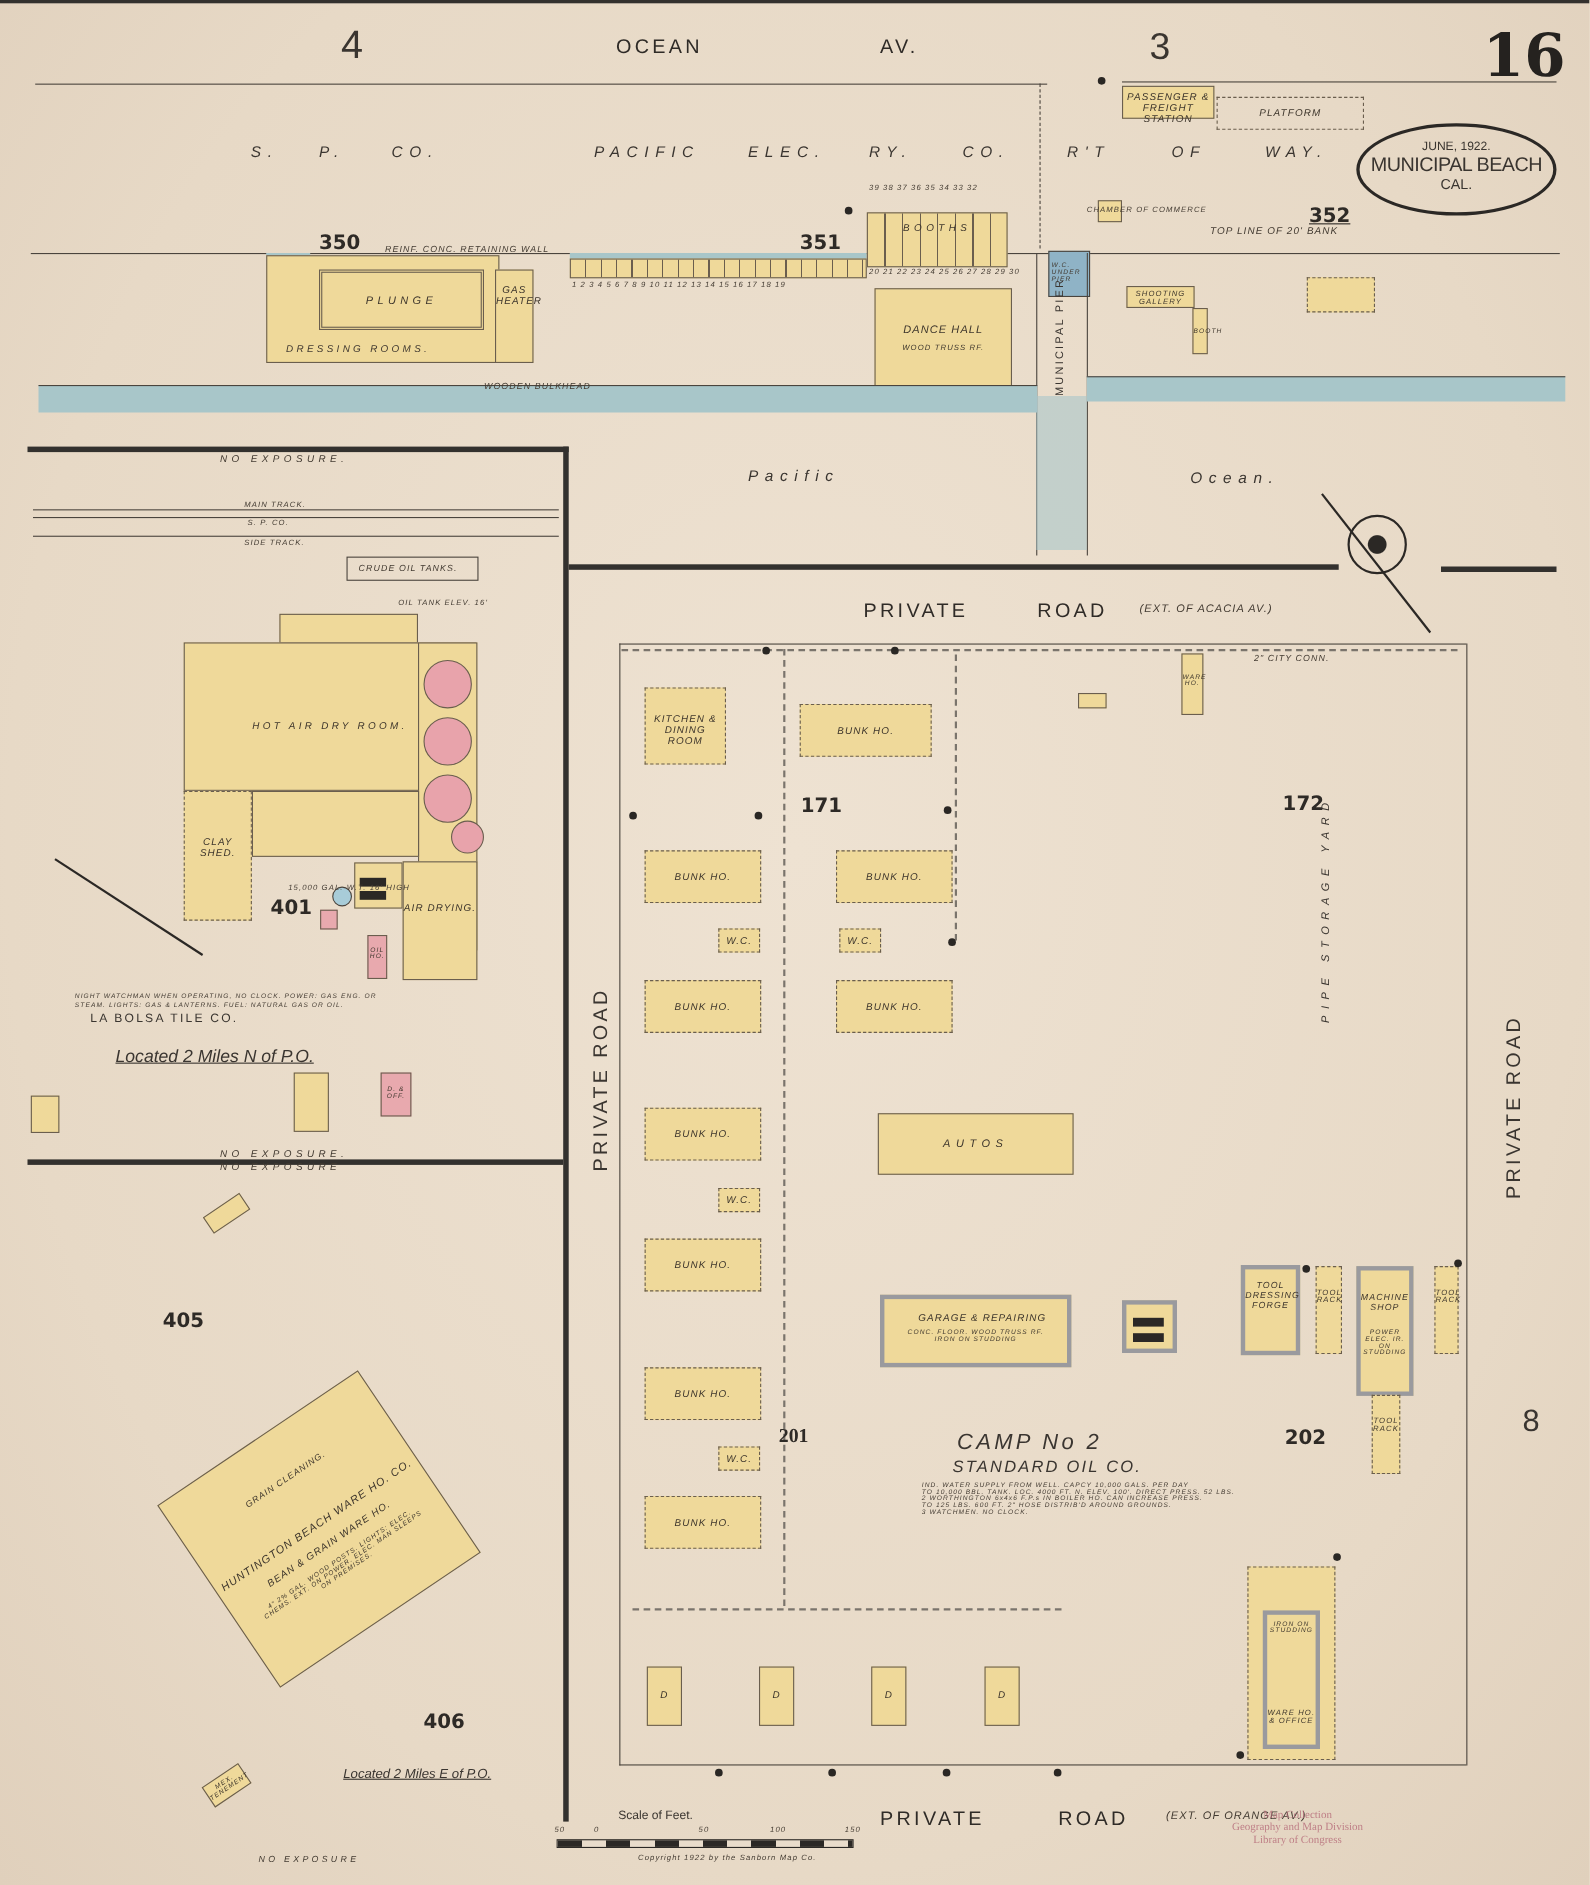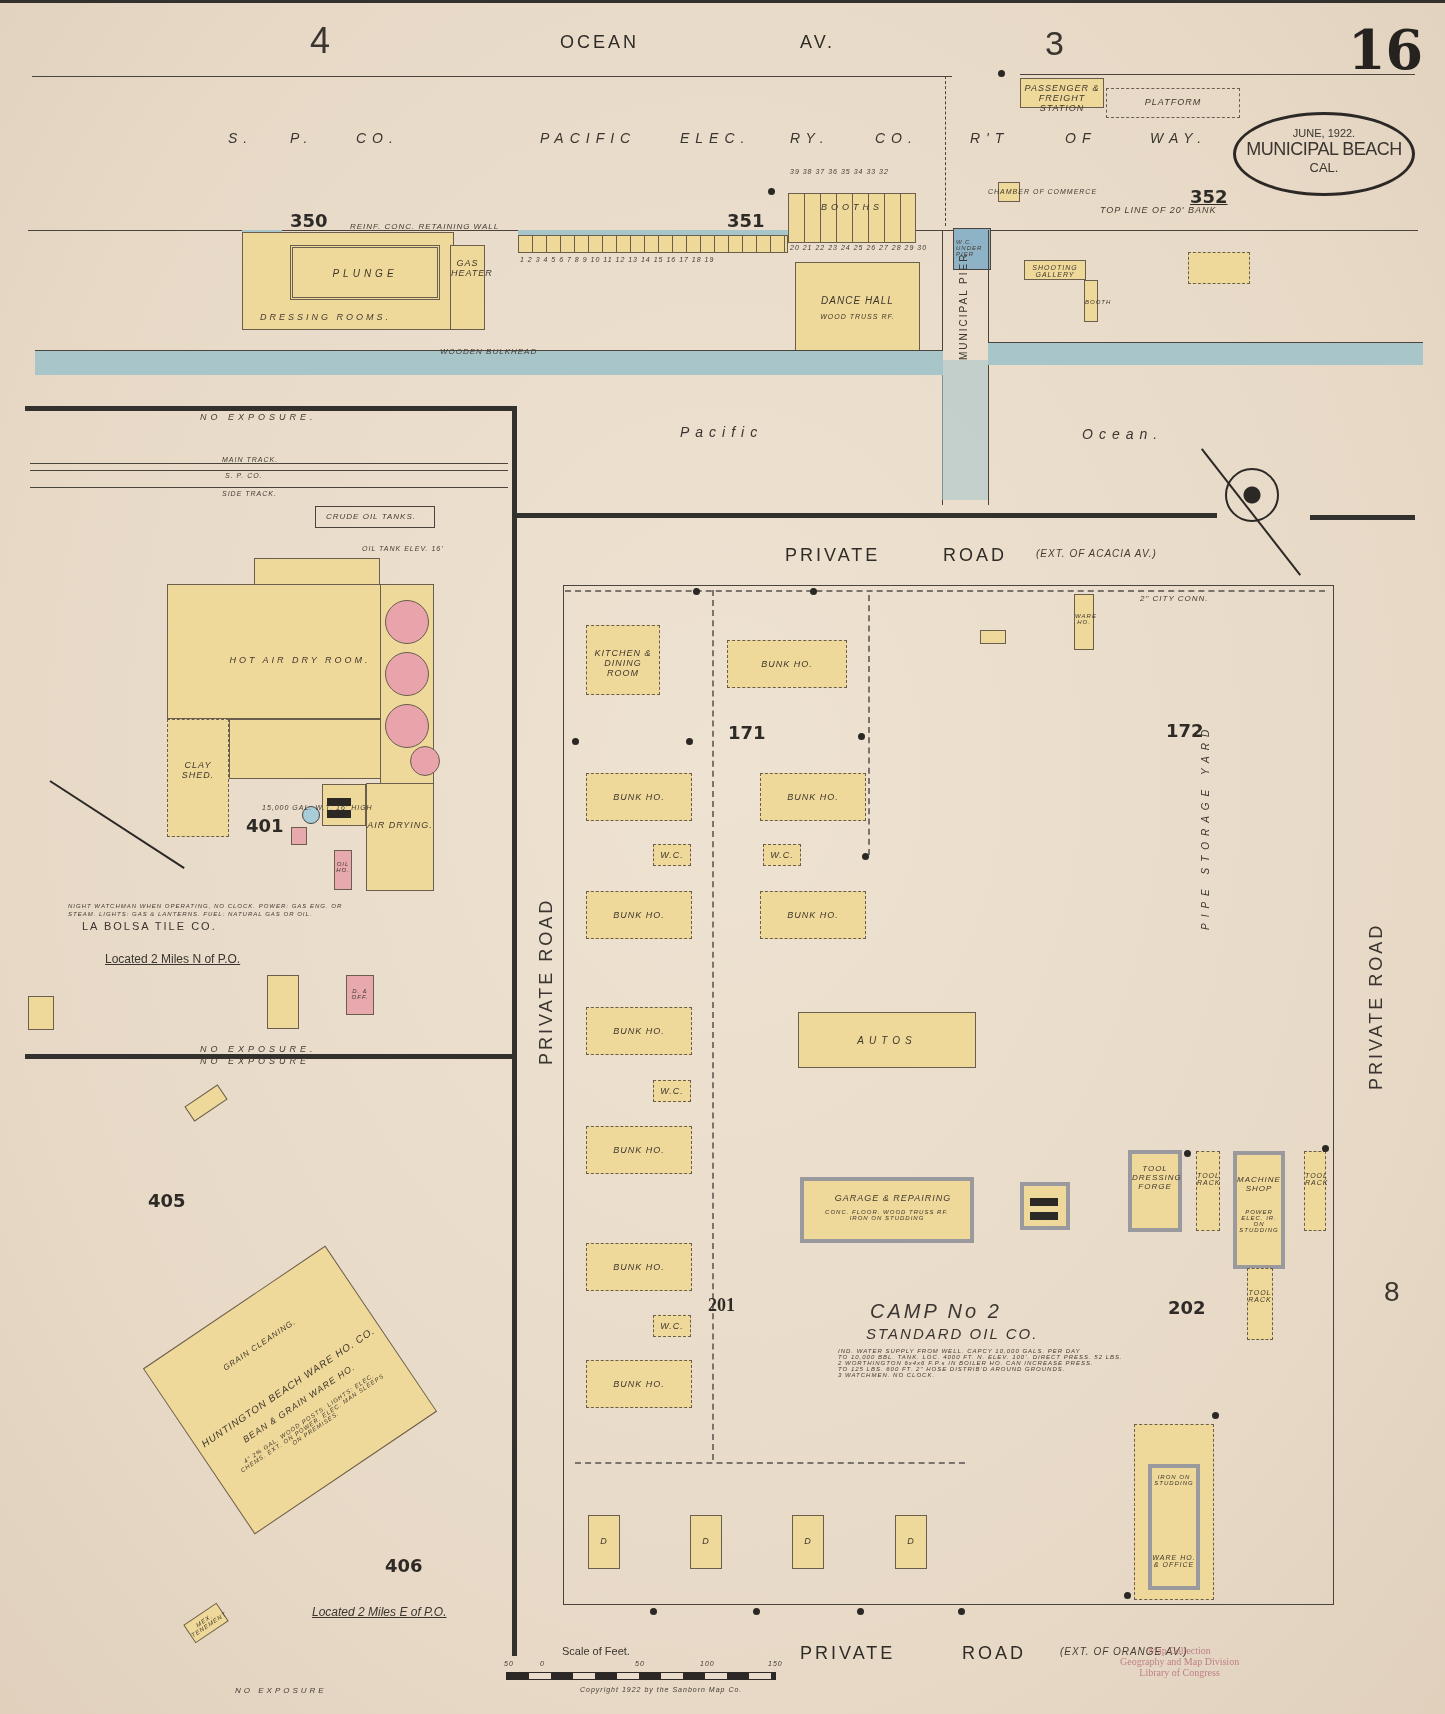--- a/index.html
+++ b/index.html
@@ -168,21 +168,21 @@
 <div class="tiny" style="left:262px;top:804px;">15,000 GAL. W.T. 16' HIGH</div>
 <div class="bldg pink" style="left:291px;top:827px;width:16px;height:18px;"></div>
 <div class="bldg pink" style="left:334px;top:850px;width:18px;height:40px;">
     <span style="top:10px;font-size:6px;">OIL HO.</span>
   </div>
 <div class="num" style="left:246px;top:815px;">401</div>
 
 <div class="abs" style="left:50px;top:780px;width:160px;height:2px;background:#2b2825;transform:rotate(33deg);transform-origin:left;"></div>
 <div class="abs" style="left:82px;top:880px;font-size:11px;letter-spacing:2px;margin-top:40px;">LA BOLSA TILE CO.</div>
 <div class="tiny" style="left:68px;top:902px;width:290px;white-space:normal;font-size:6px;line-height:8px;">NIGHT WATCHMAN WHEN OPERATING, NO CLOCK. POWER: GAS ENG. OR STEAM. LIGHTS: GAS &amp; LANTERNS. FUEL: NATURAL GAS OR OIL.</div>
-<div class="abs" style="left:105px;top:952px;font-size:12px;text-decoration:underline;">Located 2 Miles N of P.O.</div>
+<div class="abs" style="left:105px;top:952px;font-size:16px;font-style:italic;text-decoration:underline;">Located 2 Miles N of P.O.</div>
 <div class="bldg" style="left:267px;top:975px;width:32px;height:54px;"></div>
 <div class="bldg pink" style="left:346px;top:975px;width:28px;height:40px;">
     <span style="top:12px;font-size:6px;">D. &amp; OFF.</span>
   </div>
 <div class="bldg" style="left:28px;top:996px;width:26px;height:34px;"></div>
 <div class="tiny" style="left:200px;top:1044px;font-size:9px;letter-spacing:4px;">NO EXPOSURE.</div>
 
 <div class="tiny" style="left:200px;top:1056px;font-size:9px;letter-spacing:4px;">NO EXPOSURE</div>
 <div class="num" style="left:148px;top:1190px;">405</div>
 <div class="num" style="left:385px;top:1555px;">406</div>

